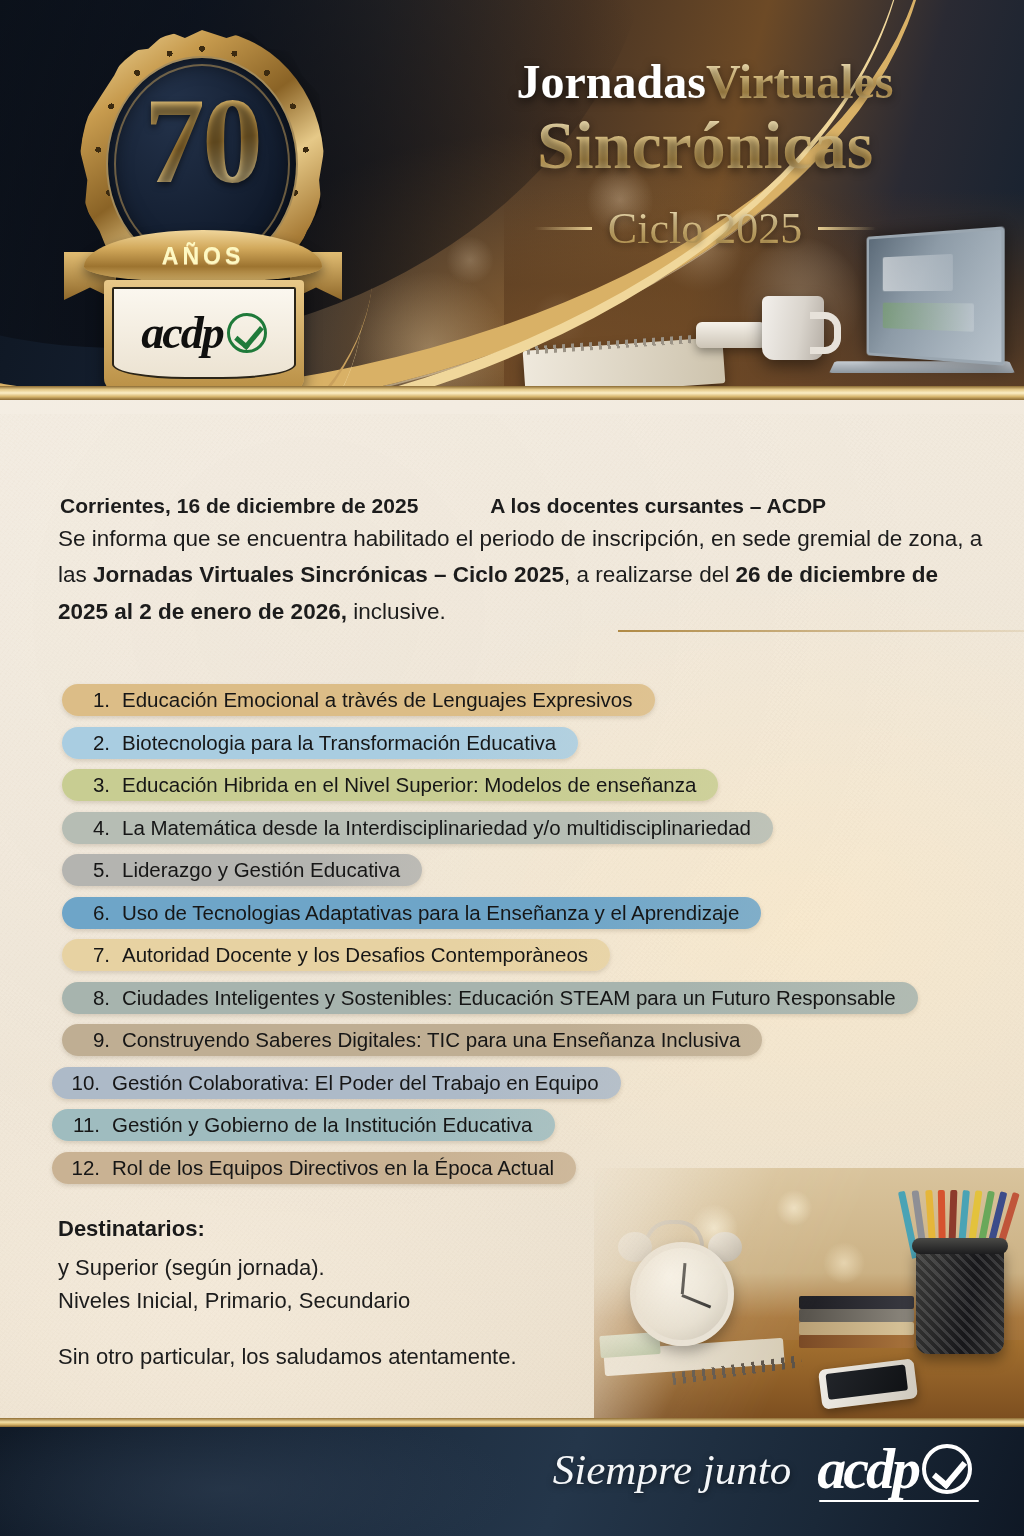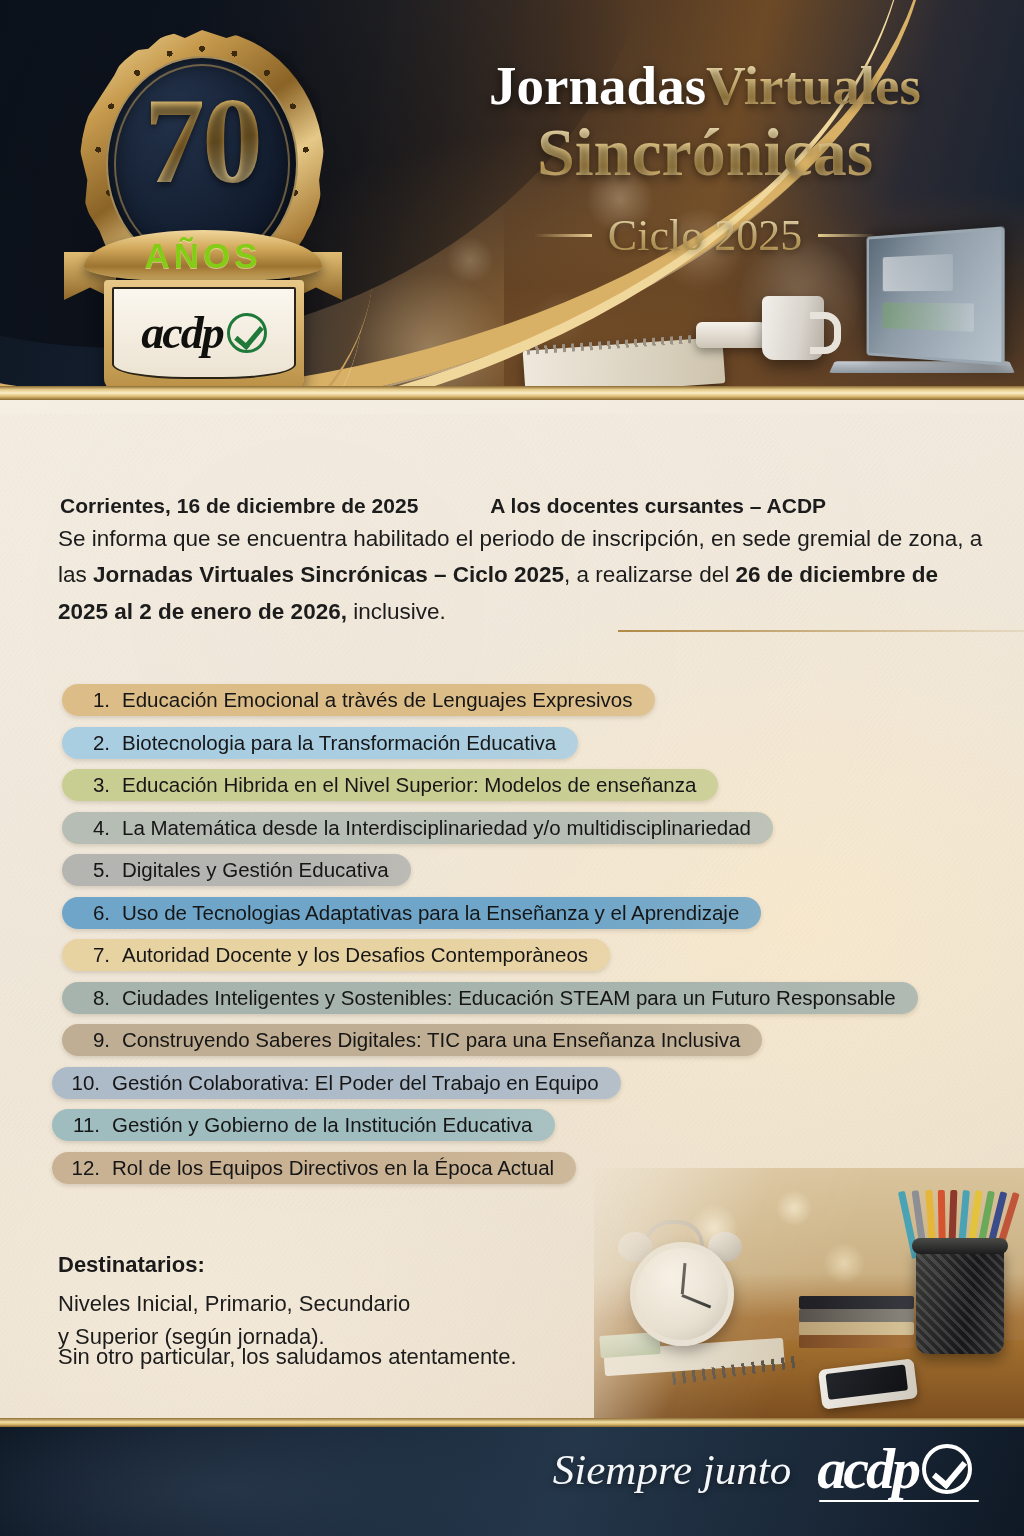--- a/index.html
+++ b/index.html
@@ -196,22 +196,22 @@
   }
   .ribbon .tail-l, .ribbon .tail-r{
     position:absolute; top:30px; width:52px; height:48px;
     background:linear-gradient(to bottom,#e1bd73,#8f682a);
   }
   .ribbon .tail-l{ left:6px; clip-path:polygon(0 0,100% 0,100% 100%,50% 74%,0 100%); }
   .ribbon .tail-r{ right:6px; clip-path:polygon(0 0,100% 0,100% 100%,50% 74%,0 100%); }
   .ribbon .anios{
     position:absolute; left:26px; top:12px; width:238px; height:44px;
     display:flex; align-items:center; justify-content:center;
-    font-family:"Liberation Sans", sans-serif; font-weight:bold; font-size:35px;
-    color:#84cc16; letter-spacing:4px;
+    font-family:"Liberation Sans", sans-serif; font-weight:bold; font-size:23px;
+    color:#fef9c3; letter-spacing:4px;
     text-shadow:0 1px 0 rgba(255,235,190,.6);
   }
   .plaque{
     position:absolute; left:46px; top:258px; width:200px; height:112px;
     background:linear-gradient(to bottom,#e8c888,#b98f44);
     border-radius:4px 4px 14px 14px;
     box-shadow:0 6px 16px rgba(0,0,0,.5);
   }
   .plaque-in{
     position:absolute; left:8px; top:7px; width:184px; height:92px;
@@ -230,21 +230,21 @@
   }
   .acdp-check::after{
     content:""; position:absolute; left:11px; top:5px; width:11px; height:22px;
     border-right:5px solid #1f7a3a; border-bottom:5px solid #1f7a3a;
     transform:rotate(40deg);
   }
 
   
   .title-wrap{ position:absolute; left:400px; top:58px; width:610px; text-align:center; }
   .t-line1{
-    font-family:"Liberation Serif", serif; font-weight:bold; font-size:55px;
+    font-family:"Liberation Serif", serif; font-weight:bold; font-size:48px;
     line-height:1.02; white-space:nowrap;
   }
   .t-white{ color:#ffffff; text-shadow:0 3px 10px rgba(0,0,0,.7); }
   .t-gold{
     background:linear-gradient(to bottom,#fdf3d2 0%, #e7cb8a 40%, #c9a257 70%, #f2dfae 100%);
     -webkit-background-clip:text; background-clip:text; color:transparent;
     text-shadow:0 3px 8px rgba(0,0,0,.45);
   }
   .t-line2{
     font-family:"Liberation Serif", serif; font-weight:bold; font-size:68px;
@@ -317,21 +317,21 @@
     width:34px; text-align:right; flex:0 0 auto;
     margin-right:12px;
   }
   .pill .txt{
     font-size:20.5px; color:#161616; white-space:nowrap;
   }
   .pill.p10 .num, .pill.p11 .num, .pill.p12 .num{ width:34px; }
   .pill.p10, .pill.p11, .pill.p12 { margin-left:52px; }
 
   .dest{
-    position:absolute; left:58px; top:838px; width:560px;
+    position:absolute; left:58px; top:802px; width:560px;
   }
   .dest-title{ font-size:22px; font-weight:bold; color:#1a1a1a; margin-bottom:9px; }
   .dest-l{ font-size:22px; color:#1c1c1c; line-height:1.5; }
   .closing{
     position:absolute; left:58px; top:930px; width:700px;
     font-size:22px; color:#1c1c1c;
   }
 
   
   .desk-scene{
@@ -582,21 +582,21 @@
         <div class="pill" style="background: linear-gradient(to right, rgb(200, 205, 146) 0%, rgb(200, 205, 146) 72%, rgba(200, 205, 146, 0.867) 100%);">
           <span class="num">3.</span>
           <span class="txt">Educación Hibrida en el Nivel Superior: Modelos de enseñanza</span>
         </div>
         <div class="pill" style="background: linear-gradient(to right, rgb(182, 189, 180) 0%, rgb(182, 189, 180) 72%, rgba(182, 189, 180, 0.867) 100%);">
           <span class="num">4.</span>
           <span class="txt">La Matemática desde la Interdisciplinariedad y/o multidisciplinariedad</span>
         </div>
         <div class="pill" style="background: linear-gradient(to right, rgb(180, 180, 176) 0%, rgb(180, 180, 176) 72%, rgba(180, 180, 176, 0.867) 100%);">
           <span class="num">5.</span>
-          <span class="txt">Digitales y Gestión Educativa</span>
+          <span class="txt">Liderazgo y Gestión Educativa</span>
         </div>
         <div class="pill" style="background: linear-gradient(to right, rgb(110, 165, 200) 0%, rgb(110, 165, 200) 72%, rgba(110, 165, 200, 0.867) 100%);">
           <span class="num">6.</span>
           <span class="txt">Uso de Tecnologias Adaptativas para la Enseñanza  y el Aprendizaje</span>
         </div>
         <div class="pill" style="background: linear-gradient(to right, rgb(231, 210, 162) 0%, rgb(231, 210, 162) 72%, rgba(231, 210, 162, 0.867) 100%);">
           <span class="num">7.</span>
           <span class="txt">Autoridad Docente y los Desafios Contemporàneos</span>
         </div>
         <div class="pill" style="background: linear-gradient(to right, rgb(167, 180, 174) 0%, rgb(167, 180, 174) 72%, rgba(167, 180, 174, 0.867) 100%);">
@@ -616,22 +616,22 @@
           <span class="txt">Gestión y Gobierno de la Institución Educativa</span>
         </div>
         <div class="pill p12" style="background: linear-gradient(to right, rgb(201, 178, 147) 0%, rgb(201, 178, 147) 72%, rgba(201, 178, 147, 0.867) 100%);">
           <span class="num">12.</span>
           <span class="txt">Rol de los Equipos Directivos en la Época Actual</span>
         </div>
       </div>
 
     <div class="dest">
       <div class="dest-title">Destinatarios:</div>
+      <div class="dest-l">y Superior (según jornada).</div>
       <div class="dest-l">Niveles Inicial, Primario, Secundario</div>
-      <div class="dest-l">y Superior (según jornada).</div>
     </div>
 
     <div class="closing">Sin otro particular, los saludamos atentamente.</div>
   </div>
 
   <div class="footer">
     <div class="footer-rule"></div>
     <div class="foot-inner">
       <span class="siempre">Siempre junto</span>
       <span class="foot-acdp">

